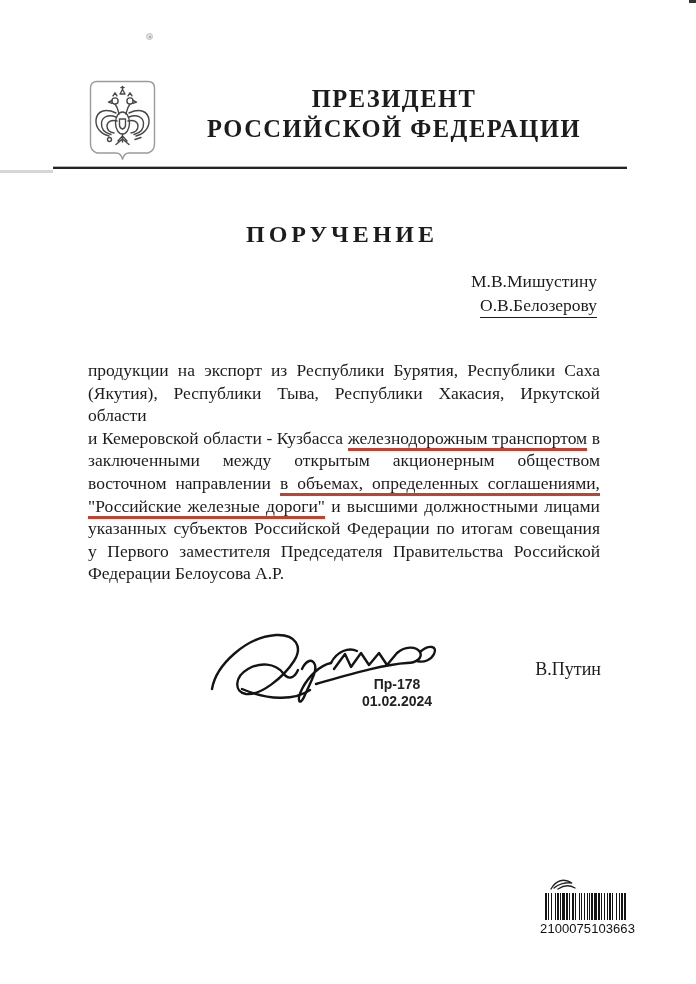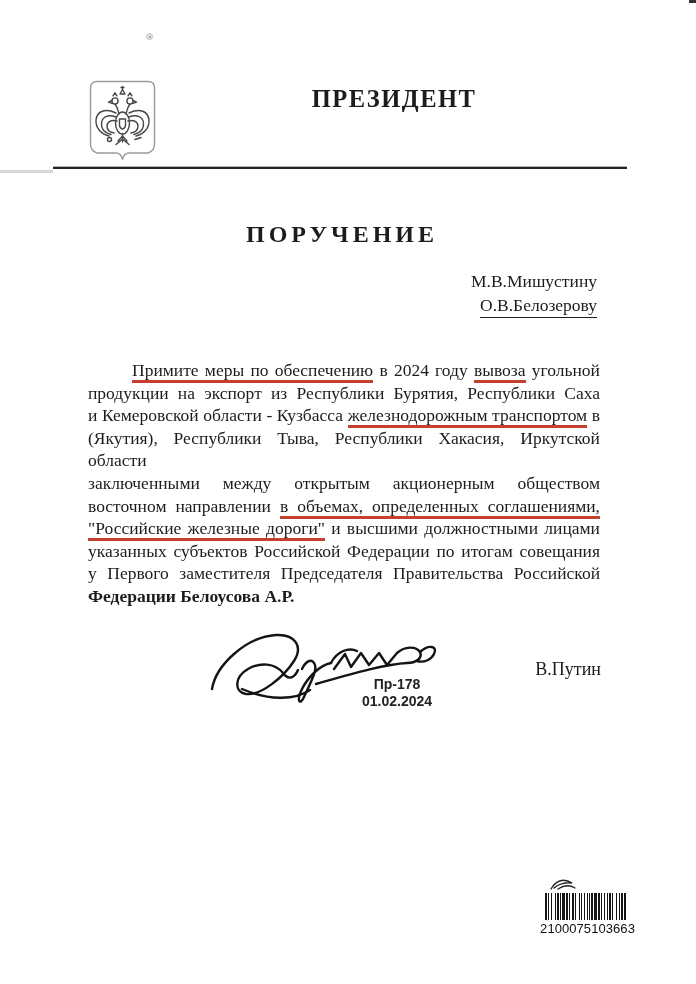--- a/index.html
+++ b/index.html
@@ -24,21 +24,21 @@
   .rule-faint{position:absolute;left:0;top:170px;width:53px;height:3px;background:#d6d6d6;}
   
   .doc-title{position:absolute;left:0;top:221px;width:684px;text-align:center;
     font-weight:bold;font-size:24px;letter-spacing:4px;}
   .addressees{position:absolute;left:397px;top:270px;width:200px;text-align:right;
     font-size:17.5px;line-height:23.5px;}
   .addressee-underlined{display:inline-block;border-bottom:1.6px solid #1c1c1c;padding-bottom:0px;}
   
   .body-paragraph{position:absolute;left:88px;top:359px;width:512px;font-size:17.5px;}
   .body-line{line-height:22.6px;text-align:justify;text-align-last:justify;white-space:normal;}
-  .body-line.no-just{text-align-last:left;font-weight:bold;}
+  .body-line.no-just{text-align-last:left;}
   .body-line.indent{text-indent:44px;}
   .u-red{border-bottom:3px solid var(--red-underline,#c5402e);}
   .report-line{position:absolute;left:88px;top:589px;width:520px;font-size:17.5px;line-height:23px;text-indent:44px;}
   
   .signature-svg{position:absolute;left:198px;top:623px;}
   .doc-number-block{position:absolute;left:342px;top:676px;width:110px;text-align:center;
     font-family:"Liberation Sans","DejaVu Sans",sans-serif;font-weight:bold;font-size:14px;line-height:16.5px;color:#222;}
   .signed-by{position:absolute;left:491px;top:659px;width:110px;text-align:right;font-size:18px;}
   
   .barcode-block{position:absolute;left:540px;top:876px;width:95px;}
@@ -79,36 +79,36 @@
         <path d="M39,41 C45,39.5 49,42 49,46 C49,50 46,52.5 42,53"></path>
         <path d="M33.5,54 V62 M29,61 L33.5,56 L38,61 M27,64.5 L33.5,59 L40,64.5"></path>
         <circle cx="20.5" cy="59.5" r="2"></circle>
         <path d="M46,59.5 l6,-2"></path>
       </g>
     </svg>
   </div>
 
   <div class="letterhead-text">
     <div>ПРЕЗИДЕНТ</div>
+    <div>РОССИЙСКОЙ ФЕДЕРАЦИИ</div>
   </div>
   <div class="rule-main"></div>
   <div class="rule-faint"></div>
 
   <div class="doc-title">ПОРУЧЕНИЕ</div>
 
   <div class="addressees">
     <div>М.В.Мишустину</div>
     <div><span class="addressee-underlined">О.В.Белозерову</span></div>
   </div>
 
   <div class="body-paragraph">
-      <div class="body-line indent"><span class="u-red">Примите меры по обеспечению</span><span> в 2024 году </span><span class="u-red">вывоза</span><span> угольной</span></div>
       <div class="body-line"><span>продукции на экспорт из Республики Бурятия, Республики Саха</span></div>
+      <div class="body-line"><span>(Якутия), Республики Тыва, Республики Хакасия, Иркутской области</span></div>
       <div class="body-line"><span>и Кемеровской области - Кузбасса </span><span class="u-red">железнодорожным транспортом</span><span> в</span></div>
-      <div class="body-line"><span>(Якутия), Республики Тыва, Республики Хакасия, Иркутской области</span></div>
       <div class="body-line"><span>заключенными между открытым акционерным обществом</span></div>
       <div class="body-line"><span>восточном направлении </span><span class="u-red">в объемах, определенных соглашениями,</span></div>
       <div class="body-line"><span class="u-red">"Российские железные дороги"</span><span> и высшими должностными лицами</span></div>
       <div class="body-line"><span>указанных субъектов Российской Федерации по итогам совещания</span></div>
       <div class="body-line"><span>у Первого заместителя Председателя Правительства Российской</span></div>
       <div class="body-line no-just"><span>Федерации Белоусова А.Р.</span></div>
     </div>
 
 
   <svg class="signature-svg" width="262" height="84" viewBox="0 0 262 84">

